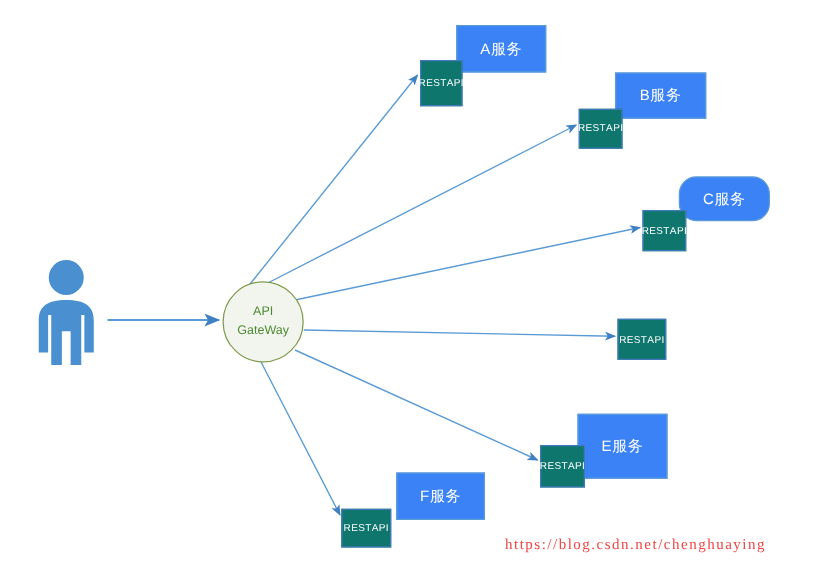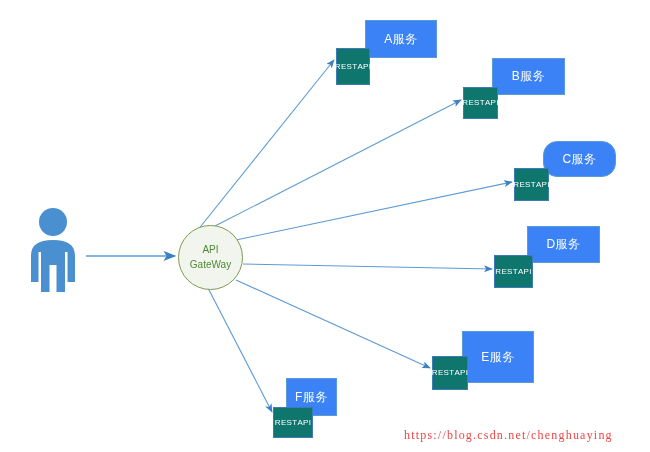--- a/index.html
+++ b/index.html
@@ -151,37 +151,34 @@
   </div>
 
   <div class="svc-box" style="left:543px; top:141px; width:73px; height:36px;border-radius:14px;">
     <span>C服务</span>
   </div>
   <div class="rest-box" style="left:514px; top:168px; width:35px; height:33px;">
     <span>REST</span>
     <span>API</span>
   </div>
 
-  <div class="svc-box" style="left:527px; top:226px; width:73px; height:37px;">
-    <span>D服务</span>
-  </div>
   <div class="rest-box" style="left:494px; top:255px; width:39px; height:33px;">
     <span>REST</span>
     <span>API</span>
   </div>
 
   <div class="svc-box" style="left:462px; top:331px; width:72px; height:52px;">
     <span>E服务</span>
   </div>
   <div class="rest-box" style="left:432px; top:356px; width:36px; height:34px;">
     <span>REST</span>
     <span>API</span>
   </div>
 
-  <div class="svc-box" style="left:286px; top:378px; width:51px; height:38px;">
+  <div class="svc-box" style="left:317px; top:378px; width:71px; height:38px;">
     <span>F服务</span>
   </div>
   <div class="rest-box" style="left:273px; top:407px; width:40px; height:31px;">
     <span>REST</span>
     <span>API</span>
   </div>
 
   <div class="watermark">https://blog.csdn.net/chenghuaying</div>
 
 </div>

